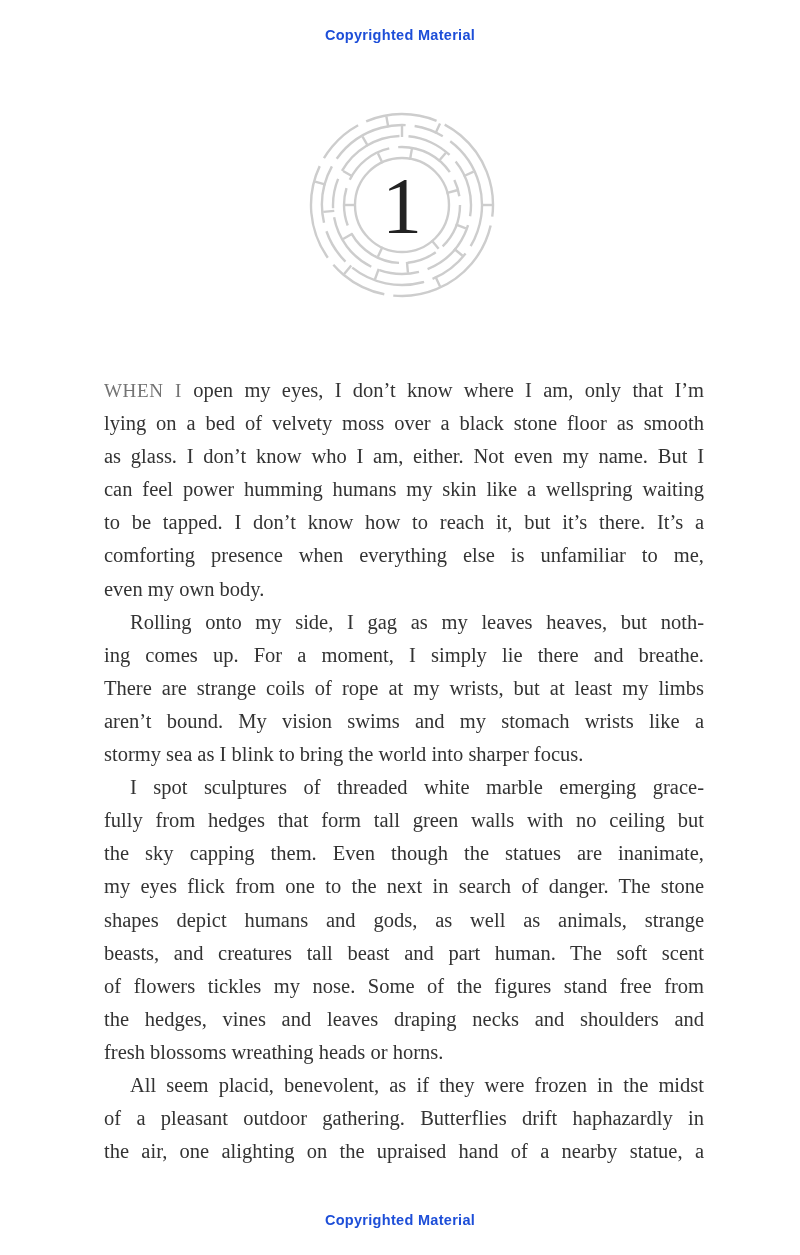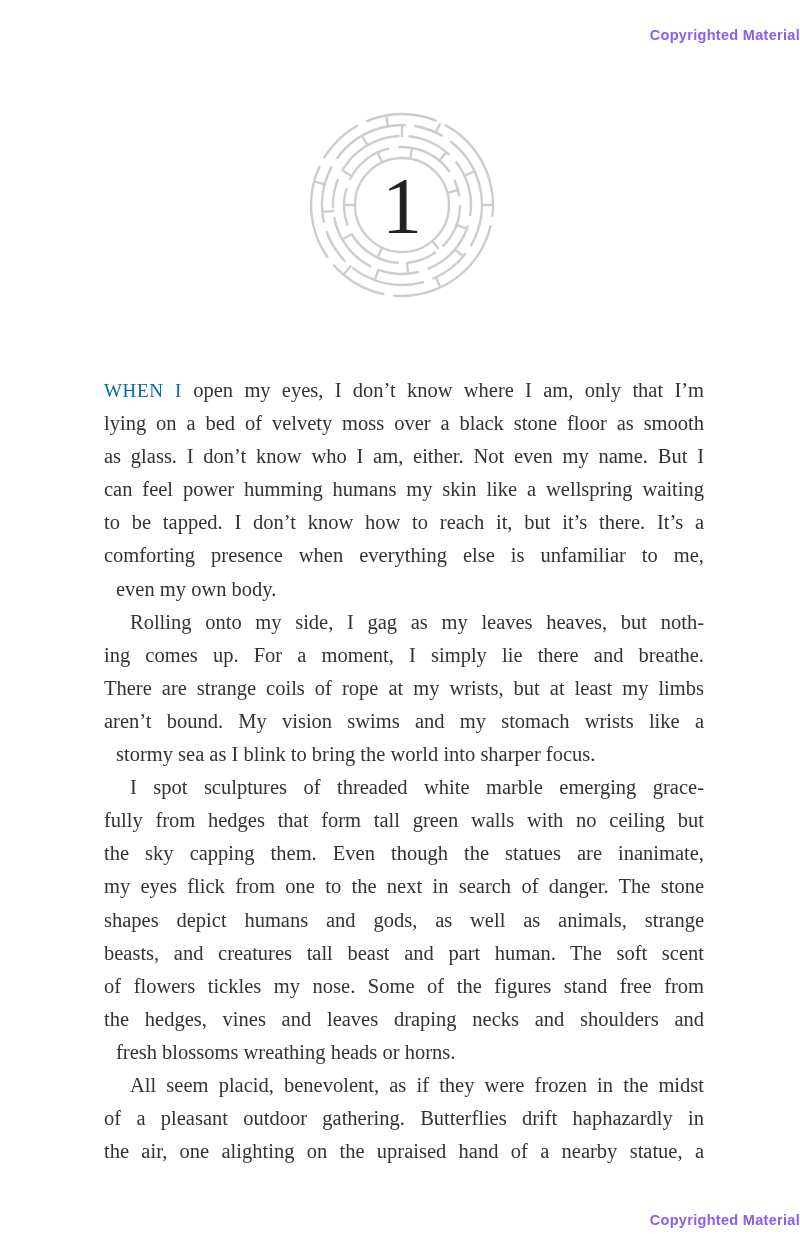--- a/index.html
+++ b/index.html
@@ -8,25 +8,25 @@
     width: 800px;
     height: 1255px;
     background: #ffffff;
     overflow: hidden;
     font-family: "Liberation Serif", serif;
   }
   .notice {
     position: absolute;
     left: 0;
     width: 100%;
-    text-align: right;
+    text-align: center;
     font-family: "Liberation Sans", sans-serif;
     font-weight: bold;
     font-size: 14.5px;
-    color: #8b5cf6;
+    color: #1d4ed8;
     letter-spacing: 0.3px;
   }
   .notice-top { top: 27px; }
   .notice-bottom { top: 1212px; }
   .ornament-wrap {
     position: absolute;
     left: 308px;
     top: 111px;
     width: 188px;
     height: 188px;
@@ -38,24 +38,24 @@
     width: 600px;
     font-size: 20.5px;
     line-height: 33.1px;
     color: #333333;
   }
   .para { margin: 0; }
   .line {
     text-align: justify;
     text-align-last: justify;
   }
-  .line.lastline { text-align-last: left; margin-left: 12px; }
+  .line.lastline { text-align-last: left; }
   .line.indent { text-indent: 26px; }
   .leadin {
-    color: #0369a1;
+    color: #737373;
     font-size: 0.93em;
     letter-spacing: 0.6px;
   }
 </style>
 </head>
 <body>
 
 <div class="page">
 
   <div class="notice notice-top">Copyrighted Material</div>

